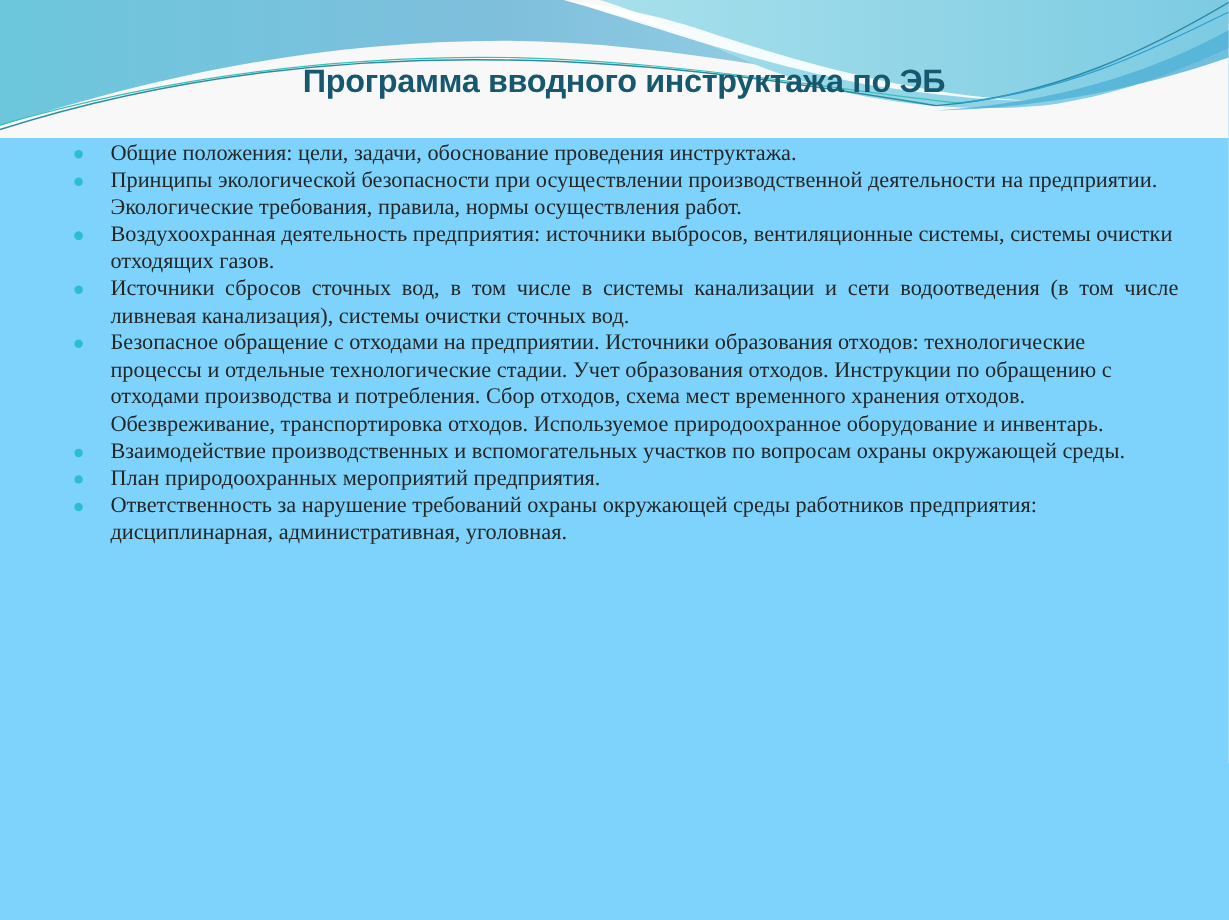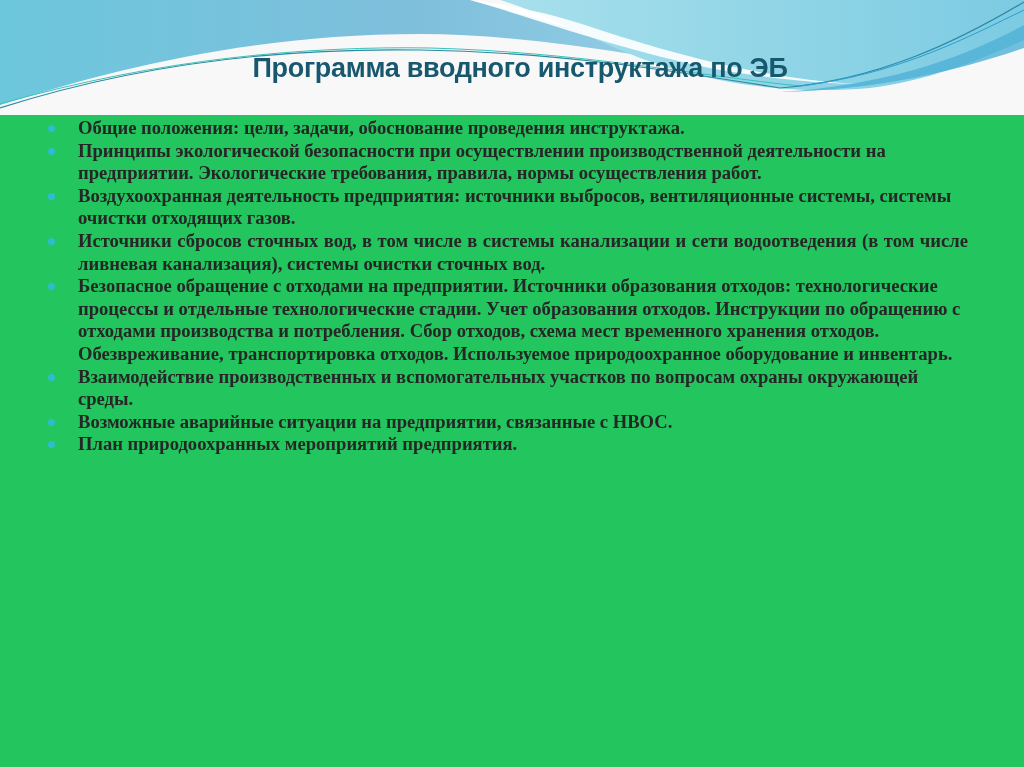--- a/index.html
+++ b/index.html
@@ -2,33 +2,33 @@
 <html><head>
   <meta charset="utf-8">
   <style>
     html, body { margin: 0; padding: 0; }
     body {
       width: 1024px; height: 767px; overflow: hidden;
       background: #f7f7f7;
       position: relative;
       font-family: "Liberation Serif", "DejaVu Serif", serif;
     }
-    .slide { position: absolute; left: 0; top: 0; width: 1024px; height: 767px; background: #22c55e; }
+    .slide { position: absolute; left: 0; top: 0; width: 1024px; height: 767px; background: #7dd3fc; }
     .header-waves { position: absolute; left: 0; top: 0; width: 1024px; height: 115px; }
     .title {
       position: absolute; left: 0; top: 53px; width: 1024px;
       text-align: center;
       font-family: "Liberation Sans", "DejaVu Sans", sans-serif;
       font-weight: bold; font-size: 27px; letter-spacing: -0.3px;
       color: #17586f;
       padding-left: 8px;
     }
     .content {
-      position: absolute; left: 48px; top: 117px; width: 920px;
-      list-style: none; margin: 0; padding: 0; font-weight: bold;
+      position: absolute; left: 62px; top: 117px; width: 920px;
+      list-style: none; margin: 0; padding: 0;
     }
     .item {
       position: relative; padding-left: 30px;
       font-size: 18.6px; line-height: 22.6px; color: #262626;
       margin: 0;
     }
     .bullet {
       position: absolute; left: 0; top: 8px;
       width: 7px; height: 7px; border-radius: 50%;
       background: #2cbdcf;
@@ -74,16 +74,16 @@
     <li class="item"><span class="bullet"></span><span class="text">Общие положения: цели, задачи, обоснование проведения инструктажа.</span></li>
     <li class="item"><span class="bullet"></span><span class="text">Принципы экологической безопасности при осуществлении производственной деятельности на предприятии. Экологические требования, правила, нормы осуществления работ.</span></li>
     <li class="item"><span class="bullet"></span></li>
     <li class="item"><span class="bullet"></span><span class="text">Воздухоохранная деятельность предприятия: источники выбросов,  вентиляционные системы, системы очистки отходящих газов.</span></li>
     <li class="item justify">
         <span class="bullet"></span>
         <span class="text">Источники сбросов  сточных  вод,  в  том  числе  в   системы канализации и сети водоотведения (в том числе ливневая канализация), системы очистки сточных вод.</span>
       </li>
     <li class="item"><span class="bullet"></span><span class="text">Безопасное обращение с отходами на предприятии. Источники  образования отходов: технологические  процессы  и  отдельные   технологические стадии. Учет образования отходов. Инструкции по обращению с отходами производства и потребления. Сбор отходов, схема мест временного хранения отходов. Обезвреживание, транспортировка отходов. Используемое природоохранное оборудование  и инвентарь.</span></li>
     <li class="item"><span class="bullet"></span><span class="text">Взаимодействие производственных и вспомогательных участков по вопросам охраны окружающей среды.</span></li>
-    <li class="item"><span class="bullet"></span><span class="text">Возможные аварийные ситуации на предприятии, связанные с НВОС.</span></li>
     <li class="item"><span class="bullet"></span><span class="text">План природоохранных мероприятий предприятия.</span></li>
+    <li class="item"><span class="bullet"></span><span class="text">Ответственность за нарушение требований охраны окружающей среды работников предприятия: дисциплинарная, административная, уголовная.</span></li>
   </ul>
 </div>
 
 </body></html>

